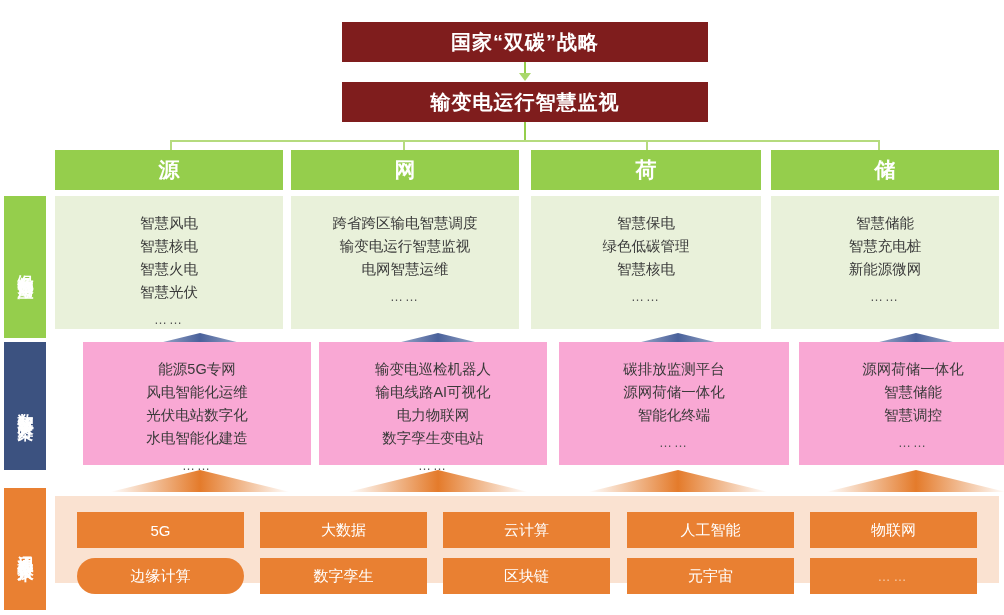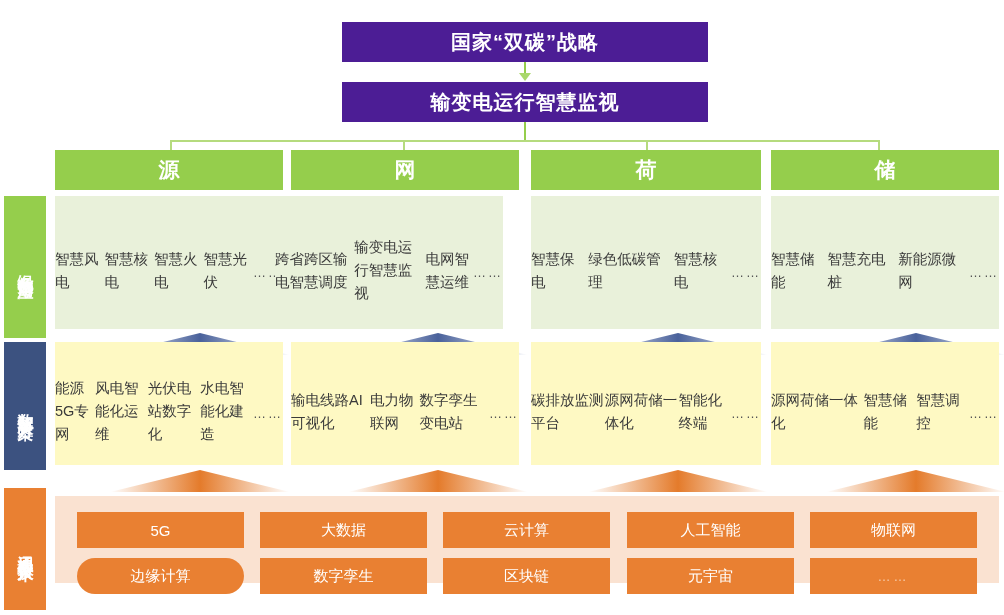--- a/index.html
+++ b/index.html
@@ -13,21 +13,21 @@
     height: 615px;
     position: relative;
     overflow: hidden;
     font-family: "Liberation Sans", "DejaVu Sans", sans-serif;
     color: #333333;
   }
 
   
   .top-banner {
     position: absolute;
-    background: #4c1d95;
+    background: #7f1d1d;
     color: #ffffff;
     display: flex;
     align-items: center;
     justify-content: center;
     font-size: 20px;
     font-weight: bold;
     letter-spacing: 1px;
   }
   #banner-1 { left: 342px; top: 22px;  width: 366px; height: 40px; }
   #banner-2 { left: 342px; top: 82px;  width: 366px; height: 40px; }
@@ -95,29 +95,30 @@
     letter-spacing: 2px;
   }
   #tab-green { top: 196px; height: 142px; background: #95CE4C; }
   #tab-blue  { top: 342px; height: 128px; background: #3C5280; }
   #tab-orng  { top: 488px; height: 122px; background: #E98032; }
 
   
   .cell {
     position: absolute;
     display: flex;
+    flex-direction: column;
     align-items: center;
     justify-content: flex-start;
     box-sizing: border-box;
     font-size: 14.5px;
     line-height: 1.58;
     color: #3a3a3a;
   }
   .cell.green { top: 196px; height: 133px; background: #E9F1DA; padding-top: 16px; }
-  .cell.blue  { top: 342px; height: 123px; background: #fef9c3; padding-top: 16px; }
+  .cell.blue  { top: 342px; height: 123px; background: #f9a8d4; padding-top: 16px; margin-left: 28px; }
 
   .cell .dots {
     margin-top: 6px;
     letter-spacing: 2px;
     font-size: 13px;
     color: #555;
   }
 
   
   .tri {
@@ -172,21 +173,21 @@
 <div class="side-tab" id="tab-blue">数智解决方案</div>
 <div class="side-tab" id="tab-orng">通用数智技术</div>
 
 <div class="cell green" id="g-cell-0" style="left:55px;width:228px">
     <div class="line">智慧风电</div>
     <div class="line">智慧核电</div>
     <div class="line">智慧火电</div>
     <div class="line">智慧光伏</div>
     <div class="dots">……</div>
   </div>
-<div class="cell green" id="g-cell-1" style="left:275px;width:228px">
+<div class="cell green" id="g-cell-1" style="left:291px;width:228px">
     <div class="line">跨省跨区输电智慧调度</div>
     <div class="line">输变电运行智慧监视</div>
     <div class="line">电网智慧运维</div>
     <div class="dots">……</div>
   </div>
 <div class="cell green" id="g-cell-2" style="left:531px;width:230px">
     <div class="line">智慧保电</div>
     <div class="line">绿色低碳管理</div>
     <div class="line">智慧核电</div>
     <div class="dots">……</div>
@@ -248,20 +249,21 @@
 </div>
 
 <div class="cell blue" id="b-cell-0" style="left:55px;width:228px">
     <div class="line">能源5G专网</div>
     <div class="line">风电智能化运维</div>
     <div class="line">光伏电站数字化</div>
     <div class="line">水电智能化建造</div>
     <div class="dots">……</div>
   </div>
 <div class="cell blue" id="b-cell-1" style="left:291px;width:228px">
+    <div class="line">输变电巡检机器人</div>
     <div class="line">输电线路AI可视化</div>
     <div class="line">电力物联网</div>
     <div class="line">数字孪生变电站</div>
     <div class="dots">……</div>
   </div>
 <div class="cell blue" id="b-cell-2" style="left:531px;width:230px">
     <div class="line">碳排放监测平台</div>
     <div class="line">源网荷储一体化</div>
     <div class="line">智能化终端</div>
     <div class="dots">……</div>

